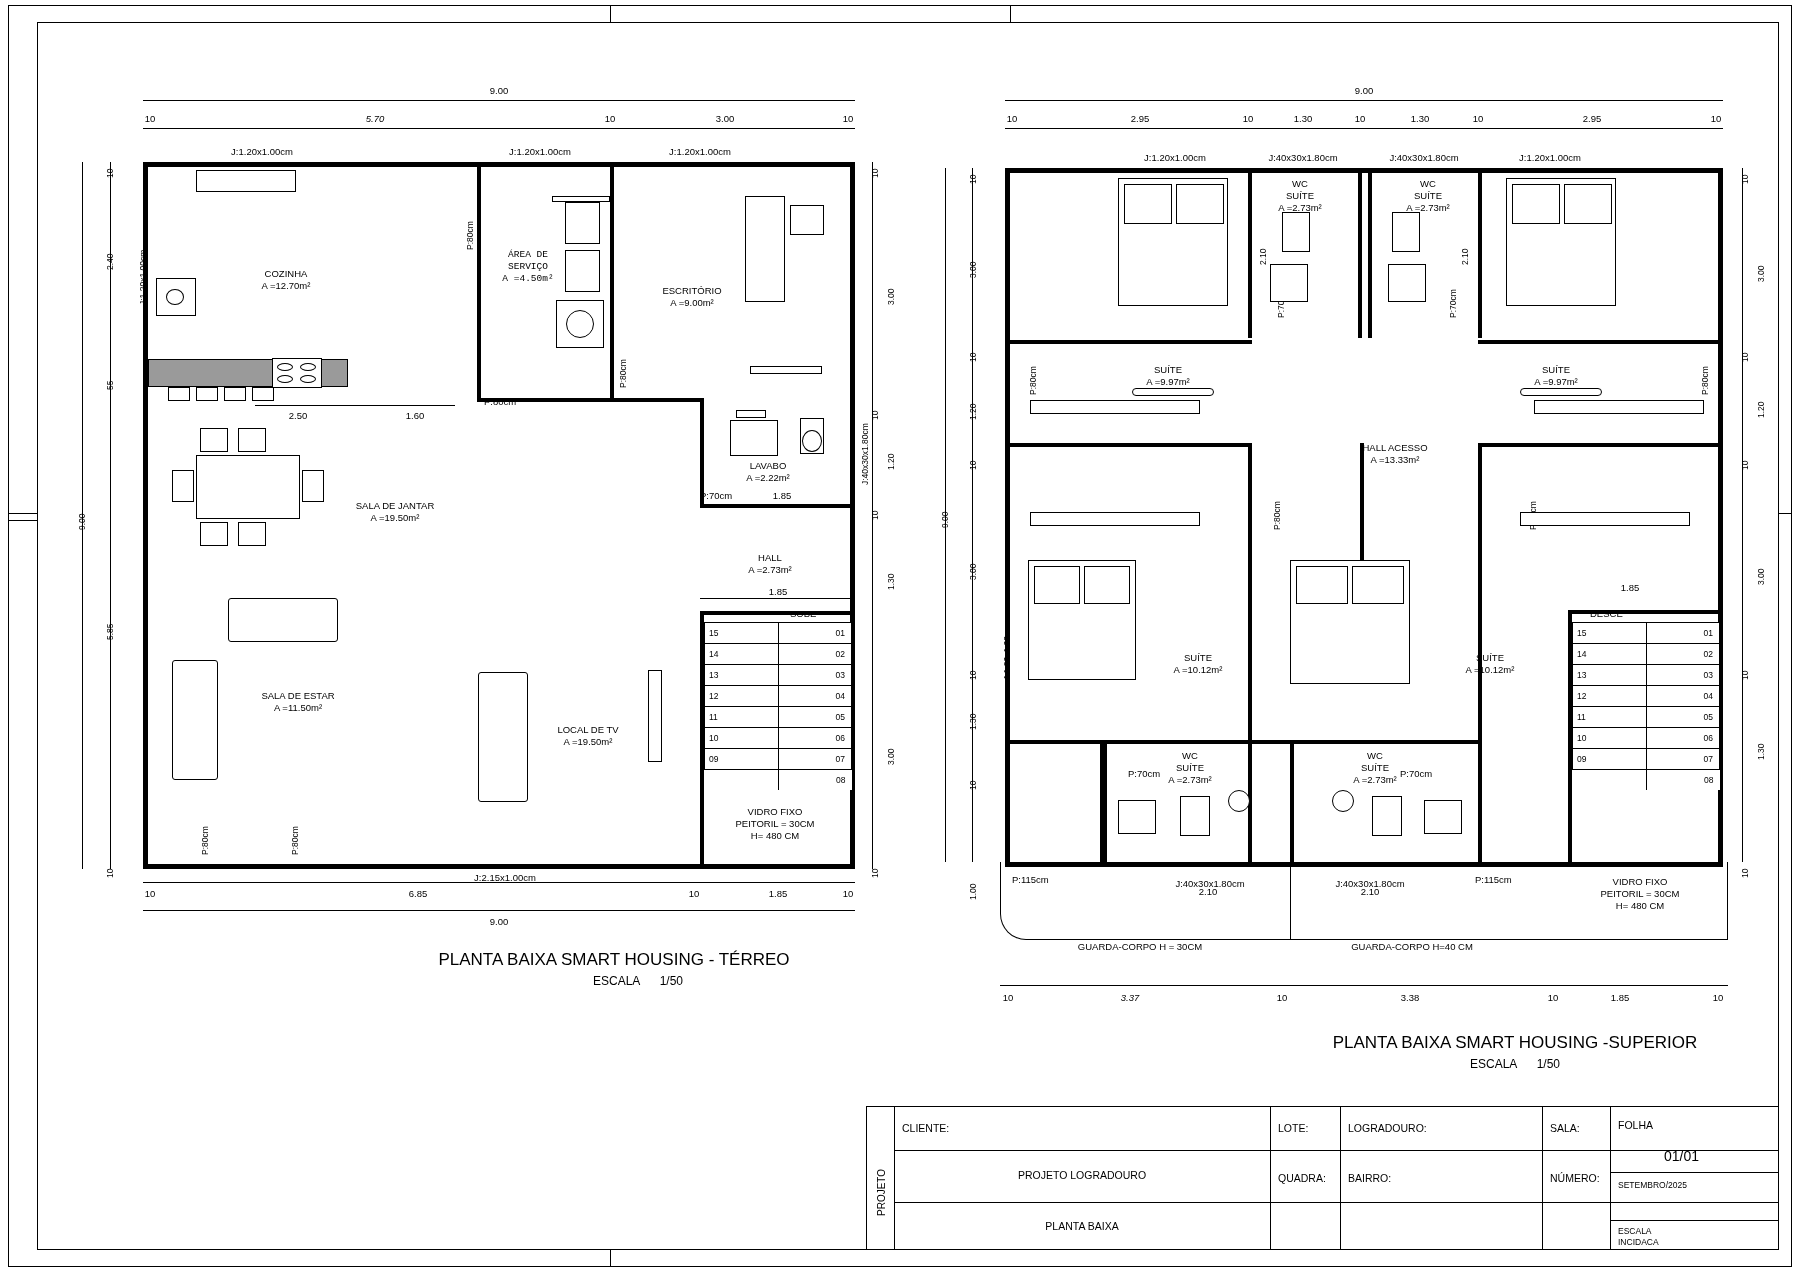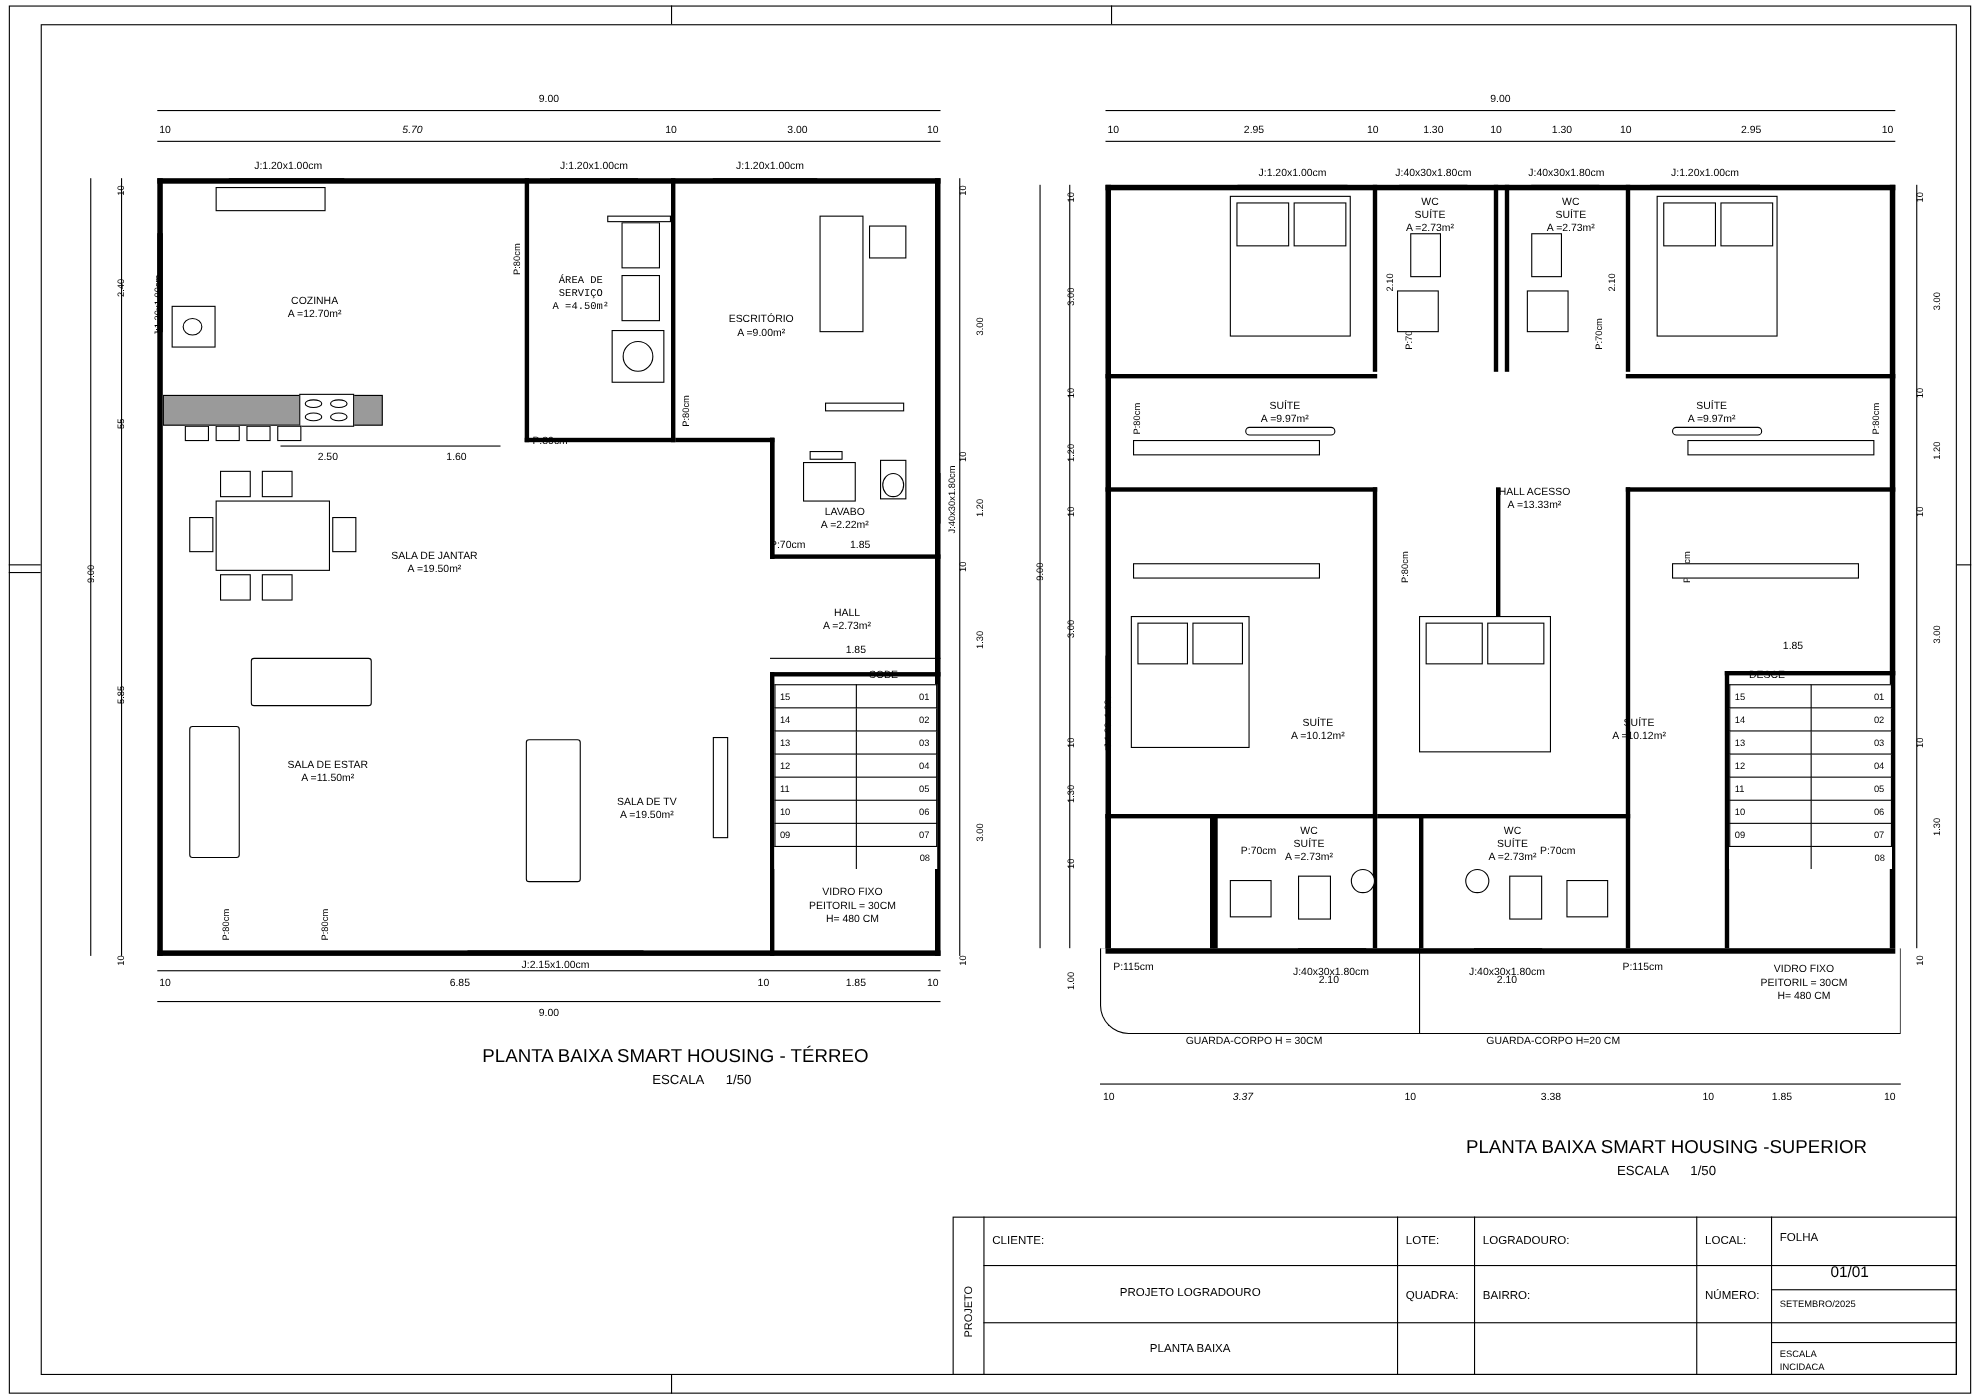--- a/index.html
+++ b/index.html
@@ -181,21 +181,21 @@
     </div>
     <div class="room" style="left:395px;top:500px;">
       <div>SALA DE JANTAR</div>
       <div>A =19.50m²</div>
     </div>
     <div class="room" style="left:298px;top:690px;">
       <div>SALA DE ESTAR</div>
       <div>A =11.50m²</div>
     </div>
     <div class="room" style="left:588px;top:724px;">
-      <div>SALA DE TV</div>
+      <div>LOCAL DE TV</div>
       <div>A =19.50m²</div>
     </div>
 
     <div class="room" style="left:775px;top:806px;">
       <div>VIDRO FIXO</div>
       <div>PEITORIL = 30CM</div>
       <div>H= 480 CM</div>
     </div>
 
     <div class="dimline" style="left:143px;top:100px;width:712px;"></div>
@@ -418,21 +418,21 @@
       <div>SUÍTE</div>
       <div>A =2.73m²</div>
     </div>
 
     <div class="room" style="left:1640px;top:876px;">
       <div>VIDRO FIXO</div>
       <div>PEITORIL = 30CM</div>
       <div>H= 480 CM</div>
     </div>
     <div class="txt c" style="left:1140px;top:941px;">GUARDA-CORPO H = 30CM</div>
-    <div class="txt c" style="left:1412px;top:941px;">GUARDA-CORPO H=20 CM</div>
+    <div class="txt c" style="left:1412px;top:941px;">GUARDA-CORPO H=40 CM</div>
 
     <div class="dimline" style="left:1005px;top:100px;width:718px;"></div>
     <div class="dimline" style="left:1005px;top:128px;width:718px;"></div>
     <div class="dim" style="left:1364px;top:85px;">9.00</div>
     <div class="dim" style="left:1012px;top:113px;">10</div>
     <div class="dim" style="left:1140px;top:113px;">2.95</div>
     <div class="dim" style="left:1248px;top:113px;">10</div>
     <div class="dim" style="left:1303px;top:113px;">1.30</div>
     <div class="dim" style="left:1360px;top:113px;">10</div>
     <div class="dim" style="left:1420px;top:113px;">1.30</div>
@@ -500,21 +500,21 @@
     <div class="ln" style="left:404px;top:0;width:1px;height:144px;"></div>
     <div class="ln" style="left:474px;top:0;width:1px;height:144px;"></div>
     <div class="ln" style="left:676px;top:0;width:1px;height:144px;"></div>
     <div class="ln" style="left:744px;top:0;width:1px;height:144px;"></div>
     <div class="ln h" style="left:744px;top:66px;width:169px;height:1px;"></div>
     <div class="ln h" style="left:744px;top:114px;width:169px;height:1px;"></div>
 
     <div class="tbtxt" style="left:36px;top:16px;">CLIENTE:</div>
     <div class="tbtxt" style="left:412px;top:16px;">LOTE:</div>
     <div class="tbtxt" style="left:482px;top:16px;">LOGRADOURO:</div>
-    <div class="tbtxt" style="left:684px;top:16px;">LOCAL:</div>
+    <div class="tbtxt" style="left:684px;top:16px;">SALA:</div>
     <div class="tbtxt" style="left:412px;top:66px;">QUADRA:</div>
     <div class="tbtxt" style="left:482px;top:66px;">BAIRRO:</div>
     <div class="tbtxt" style="left:684px;top:66px;">NÚMERO:</div>
 
     <div class="tbtxt" style="left:216px;top:63px;transform:translateX(-50%);">PROJETO LOGRADOURO</div>
     <div class="tbtxt" style="left:216px;top:114px;transform:translateX(-50%);">PLANTA BAIXA</div>
 
     <div class="tbtxt" style="left:752px;top:13px;">FOLHA</div>
     <div class="tbtxt" style="left:798px;top:42px;font-size:14px;">01/01</div>
     <div class="tbtxt" style="left:752px;top:74px;font-size:8.5px;">SETEMBRO/2025</div>

